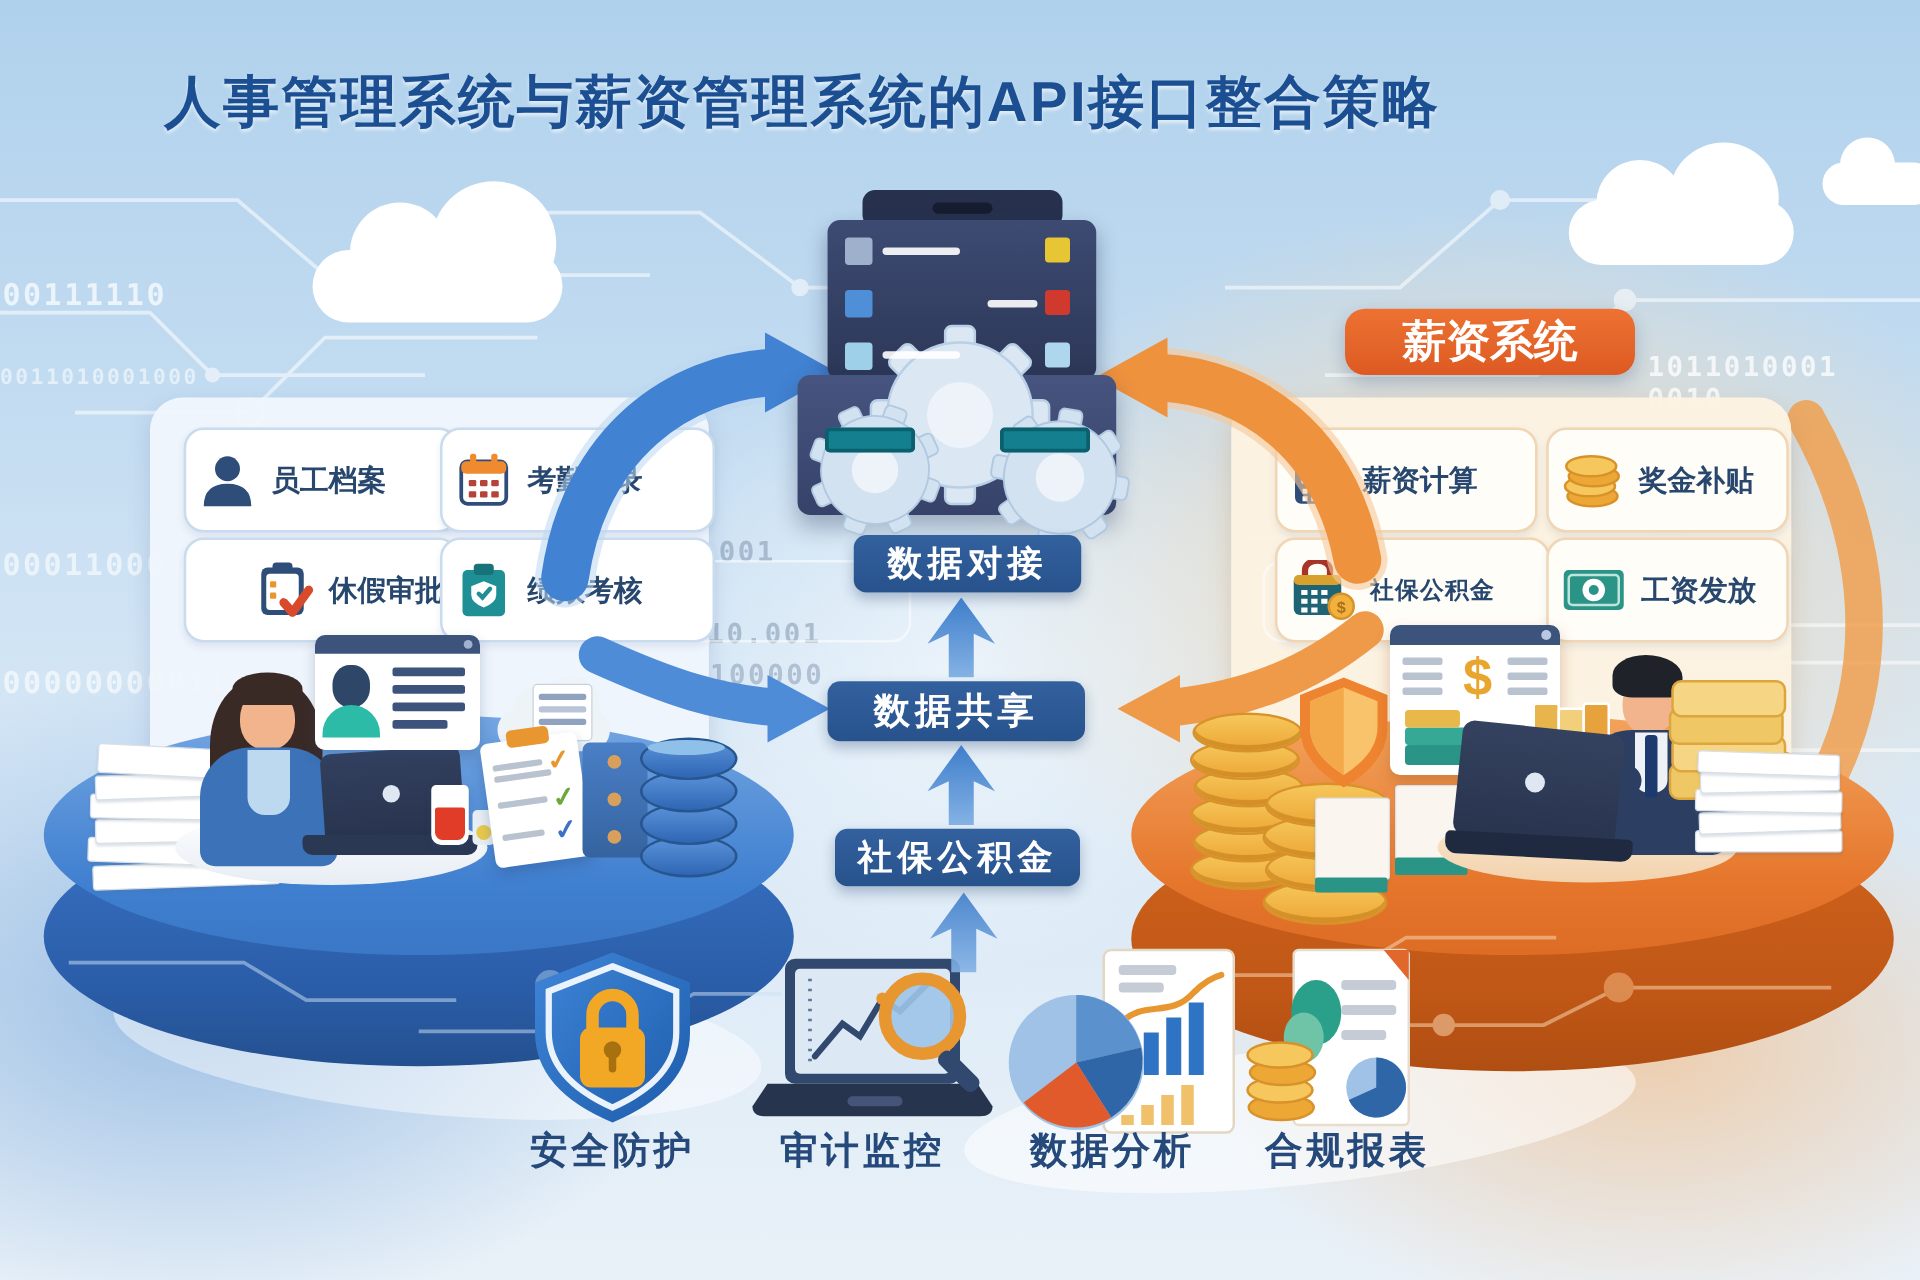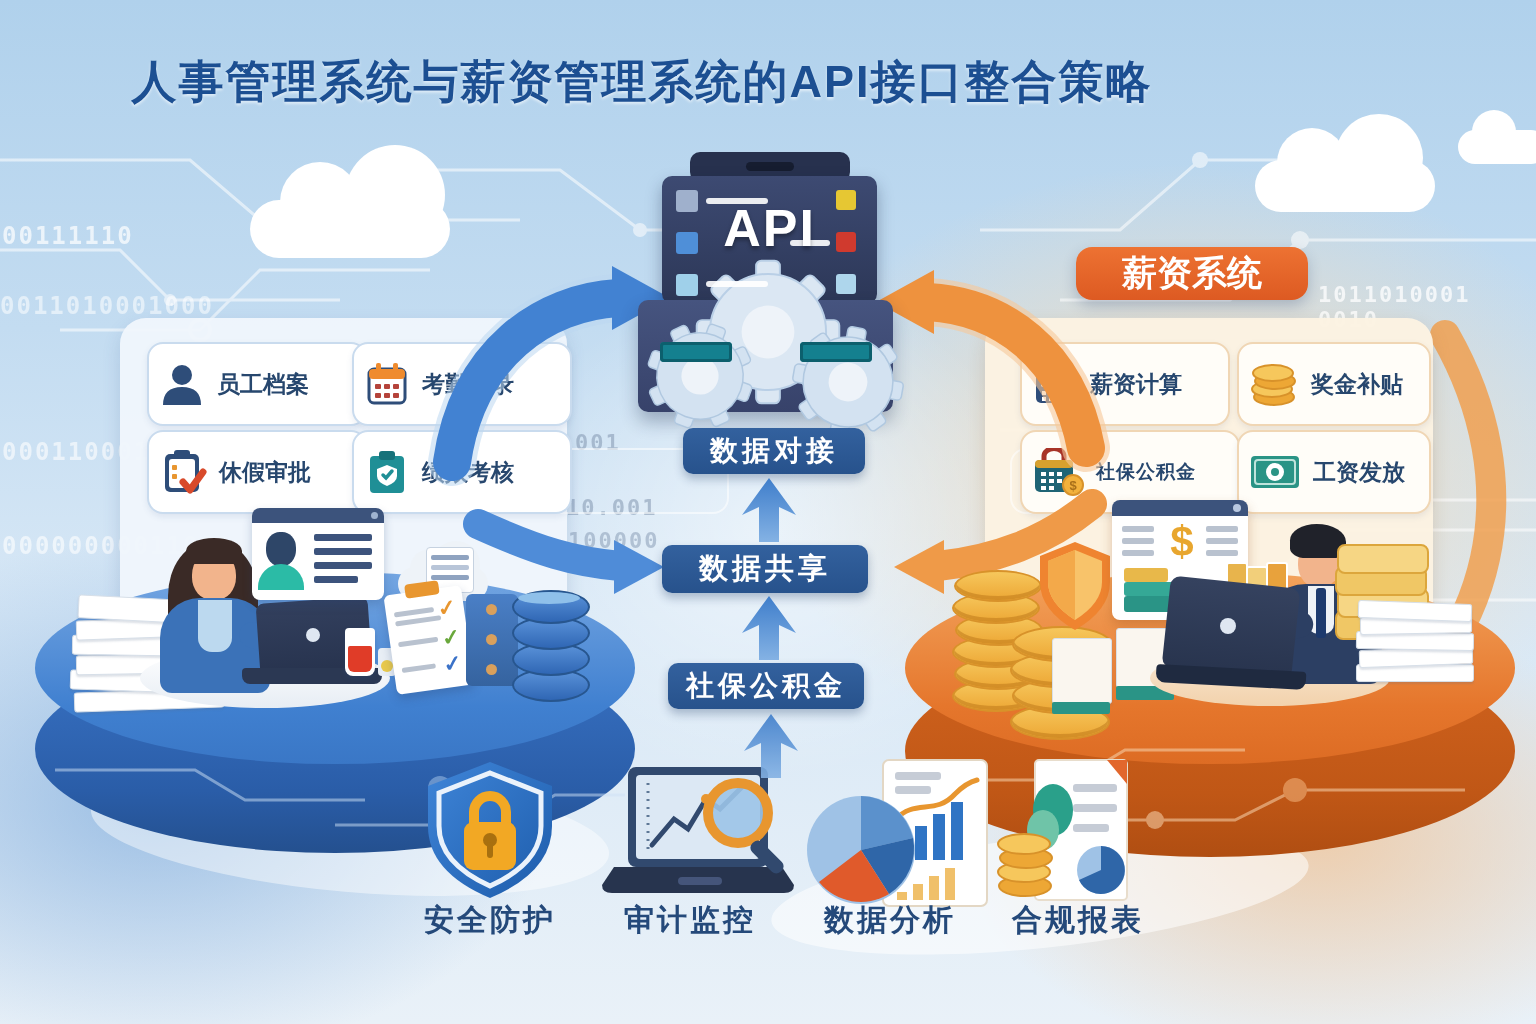--- a/index.html
+++ b/index.html
@@ -93,21 +93,21 @@
   </div>
   <div class="abs cloud" style="left:1255px;top:160px;width:180px;height:52px;z-index:1;">
     <div class="b1" style="left:22px;top:-32px;width:70px;height:70px;"></div>
     <div class="b2" style="left:80px;top:-46px;width:88px;height:88px;"></div>
   </div>
   <div class="abs cloud" style="left:1458px;top:130px;width:90px;height:34px;z-index:1;">
     <div class="b1" style="left:14px;top:-20px;width:44px;height:44px;"></div>
   </div>
 
   <div class="abs bin" style="left:2px;top:222px;font-size:24px;color:rgba(255,255,255,.7);z-index:2;">00111110</div>
-  <div class="abs bin" style="left:0px;top:292px;font-size:24px;color:rgba(255,255,255,.55);z-index:2;">0011010001000</div>
+  <div class="abs bin" style="left:0px;top:292px;font-size:17px;color:rgba(255,255,255,.55);z-index:2;">0011010001000</div>
   <div class="abs bin" style="left:2px;top:438px;font-size:24px;color:rgba(255,255,255,.6);z-index:2;">0001100010</div>
   <div class="abs bin" style="left:2px;top:532px;font-size:24px;color:rgba(255,255,255,.6);z-index:2;">00000000011000</div>
   <div class="abs bin" style="left:575px;top:430px;font-size:22px;color:rgba(130,150,175,.55);z-index:2;">001</div>
   <div class="abs bin" style="left:566px;top:495px;font-size:22px;color:rgba(130,150,175,.55);z-index:2;">10.001</div>
   <div class="abs bin" style="left:568px;top:528px;font-size:22px;color:rgba(130,150,175,.5);z-index:2;">100000</div>
   <div class="abs bin" style="left:1082px;top:430px;font-size:22px;color:rgba(160,140,115,.55);z-index:2;">100</div>
   <div class="abs bin" style="left:1088px;top:497px;font-size:22px;color:rgba(160,140,115,.55);z-index:2;">10.501</div>
   <div class="abs bin" style="left:1318px;top:282px;font-size:22px;color:rgba(255,255,255,.75);z-index:2;">1011010001 0010</div>
   <div class="abs bin" style="left:1082px;top:668px;font-size:22px;color:rgba(255,255,255,.7);z-index:2;">1110100001 1000</div>
 
@@ -142,21 +142,21 @@
           <rect x="11" y="23" width="6" height="5" rx="1"></rect>
           <rect x="20" y="23" width="6" height="5" rx="1"></rect>
           <rect x="29" y="23" width="6" height="5" rx="1"></rect>
           <rect x="11" y="32" width="6" height="5" rx="1"></rect>
           <rect x="20" y="32" width="6" height="5" rx="1"></rect>
           <rect x="29" y="32" width="6" height="5" rx="1"></rect>
         </g>
       </svg>
     <span class="lbl" style="font-size:23px;">考勤记录</span>
   </div>
-  <div class="abs fbox" style="left:147px;top:430px;width:196px;height:80px;background:#fff;border:2px solid #c9dbee;">
+  <div class="abs fbox" style="left:147px;top:430px;width:196px;height:80px;background:#fff;border:2px solid #c9dbee;justify-content:flex-end;">
     <svg width="48" height="48" viewBox="0 0 48 48">
         <rect x="6" y="6" width="34" height="38" rx="5" fill="#2e4d79"></rect>
         <rect x="10" y="11" width="26" height="29" rx="3" fill="#fff"></rect>
         <rect x="15" y="2" width="16" height="8" rx="3" fill="#2e4d79"></rect>
         <g fill="#e8962f">
           <rect x="13" y="17" width="5" height="5" rx="1"></rect>
           <rect x="13" y="26" width="5" height="5" rx="1"></rect>
         </g>
         <path d="M24 34 L31 42 L44 24" fill="none" stroke="#d84a2b" stroke-width="7" stroke-linecap="round" stroke-linejoin="round"></path>
       </svg>
@@ -428,21 +428,20 @@
   <div class="abs srv" style="left:662px;top:176px;width:215px;height:128px;background:linear-gradient(180deg,#3d4a72,#2c3757);box-shadow:0 8px 16px rgba(20,35,70,.35);z-index:6;"></div>
   <div class="abs sq" style="left:676px;top:190px;width:22px;height:22px;background:#9fb0cc;"></div>
   <div class="abs sq" style="left:676px;top:232px;width:22px;height:22px;background:#4f8fd8;"></div>
   <div class="abs sq" style="left:676px;top:274px;width:22px;height:22px;background:#9fd0ea;"></div>
   <div class="abs sq" style="left:836px;top:190px;width:20px;height:20px;background:#e6c733;"></div>
   <div class="abs sq" style="left:836px;top:232px;width:20px;height:20px;background:#d03a2e;"></div>
   <div class="abs sq" style="left:836px;top:274px;width:20px;height:20px;background:#aed6ec;"></div>
   <div class="abs wline" style="left:706px;top:198px;width:62px;height:6px;z-index:7;"></div>
   <div class="abs wline" style="left:706px;top:281px;width:62px;height:6px;z-index:7;"></div>
   <div class="abs wline" style="left:790px;top:240px;width:40px;height:6px;z-index:7;"></div>
-  <div id="api-label" class="abs" style="left:662px;top:198px;width:215px;text-align:center;">API</div>
   <div class="abs srv" style="left:638px;top:300px;width:255px;height:112px;background:linear-gradient(180deg,#46547f,#37426a);box-shadow:0 10px 18px rgba(20,35,70,.3);z-index:6;"></div>
   <div class="abs slot" style="left:660px;top:342px;width:72px;height:20px;"></div>
   <div class="abs slot" style="left:800px;top:342px;width:72px;height:20px;"></div>
 
   <svg class="abs" width="400" height="260" viewBox="0 0 400 260" style="left:580px;top:250px;z-index:6;">
     <g transform="translate(188,82) scale(1.32)">
       <g fill="#dbe7f3" stroke="#b9cfe6" stroke-width="1.5">
         <rect x="-9" y="-54" width="18" height="24" rx="4"></rect>
           <rect x="-9" y="-54" width="18" height="24" rx="4" transform="rotate(45)"></rect>
           <rect x="-9" y="-54" width="18" height="24" rx="4" transform="rotate(90)"></rect>

